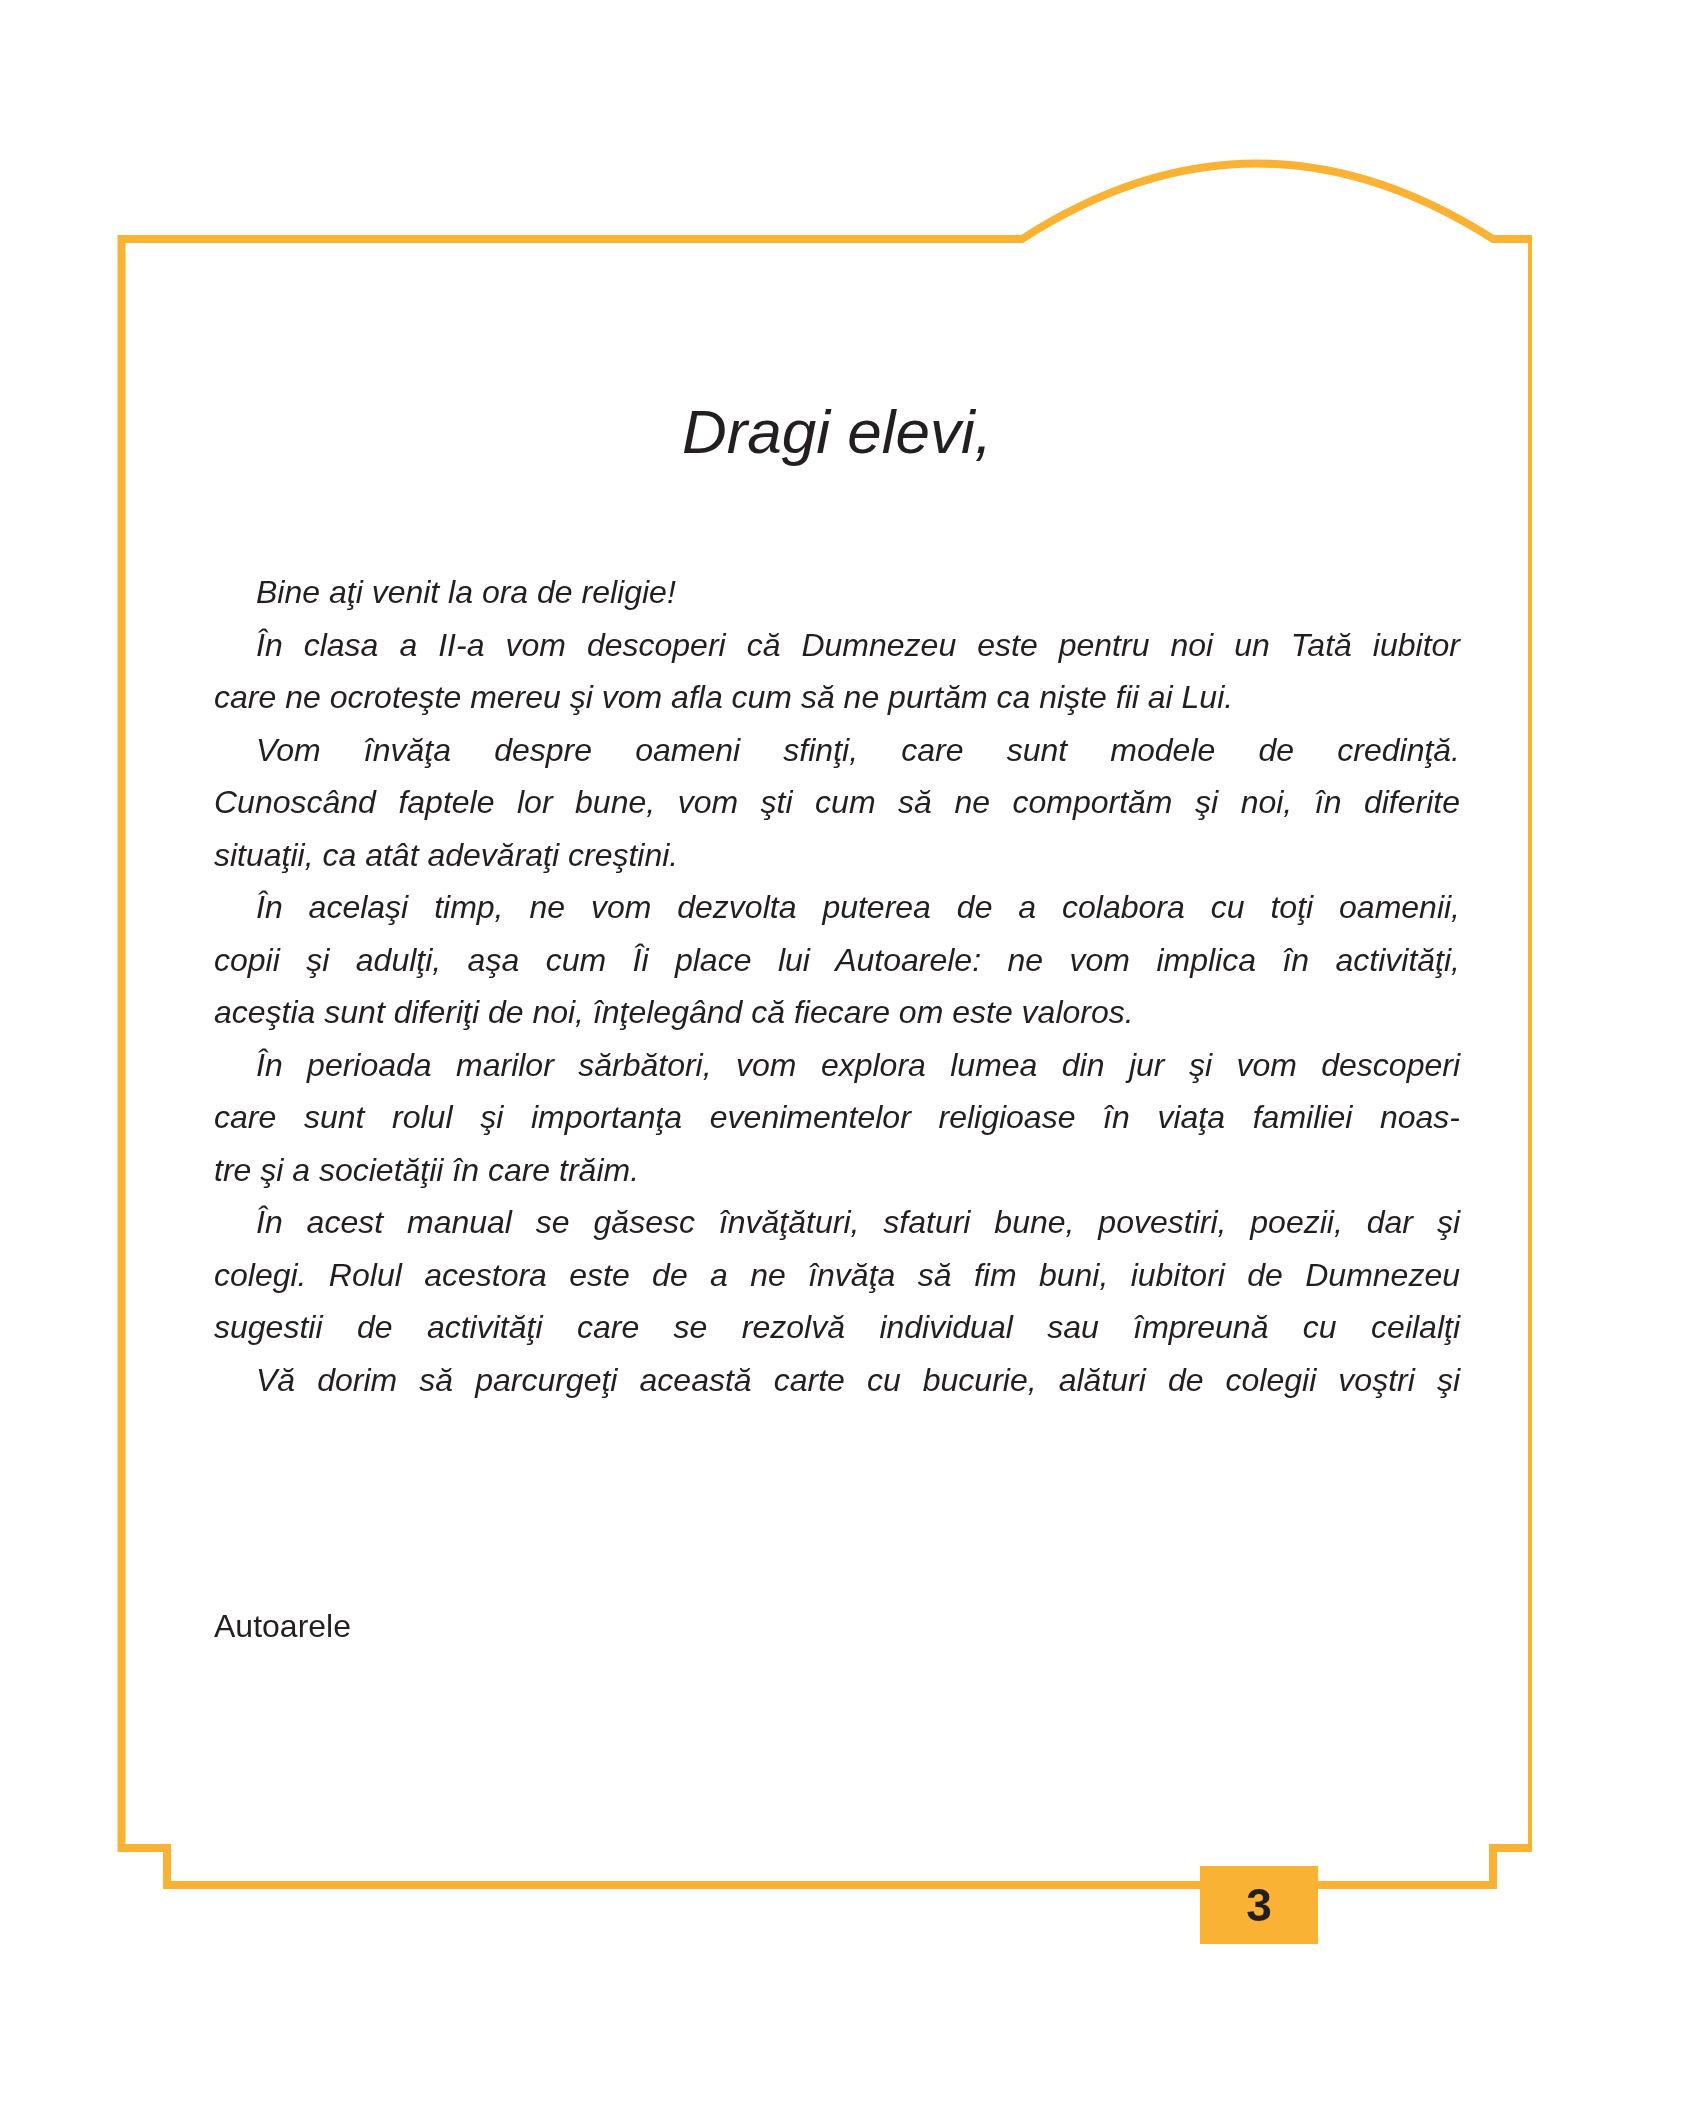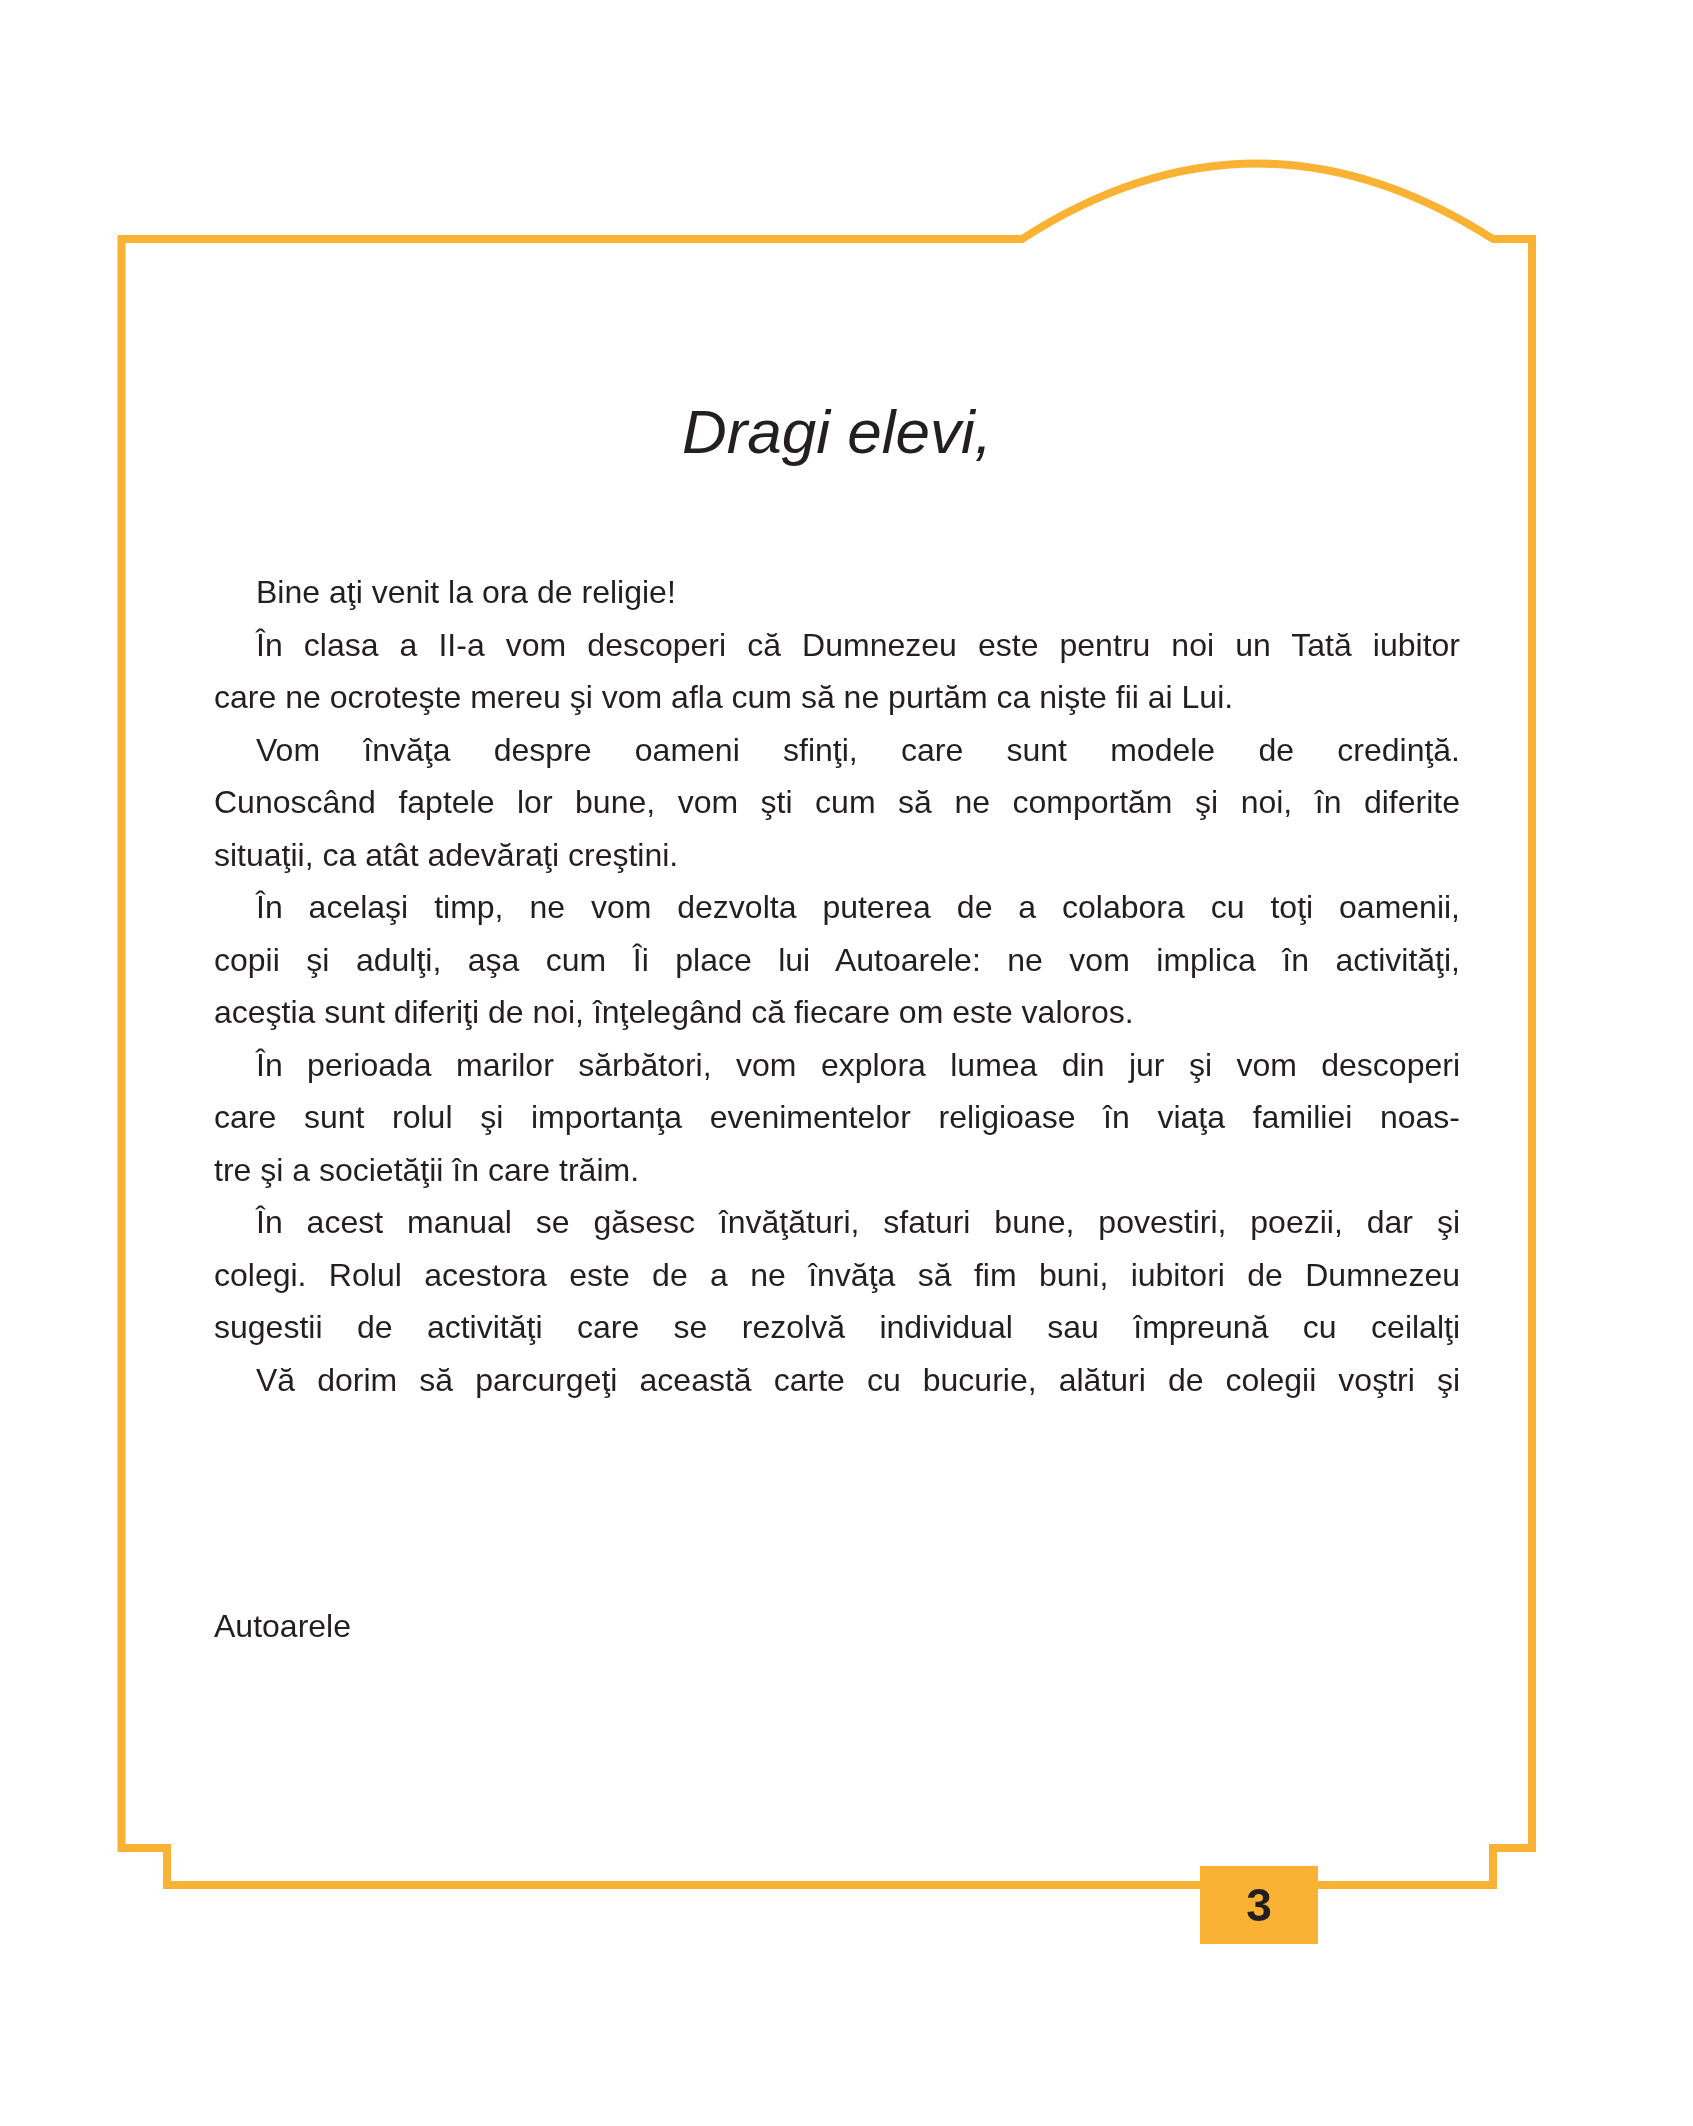--- a/index.html
+++ b/index.html
@@ -2,21 +2,21 @@
 <html style="--frame: #F9B233; --text: #231F20;"><head>
 <meta charset="utf-8">
 <style>
   :root{
     --frame:#F9B233;
     --text:#231F20;
   }
   html,body{margin:0;padding:0;background:#ffffff;}
   .page{
     position:relative;
-    width:1693px;
+    width:1532px;
     height:2126px;
     background:#ffffff;
     overflow:hidden;
     font-family:"Liberation Sans", sans-serif;
     color:var(--text);
   }
   .frame-svg{
     position:absolute;
     left:0;top:0;
     width:1693px;height:2126px;
@@ -46,20 +46,21 @@
     width:1246px;
     font-size:32px;
     line-height:52.5px;
     color:var(--text);
   }
   .line{
     height:52.5px;
     text-align:justify;
     text-align-last:justify;
     white-space:normal;
+    font-style:italic;
   }
   .line.indent{ text-indent:42px; }
   .line.end{ text-align-last:left; }
   .signature{
     position:absolute;
     left:214px;
     top:1600px;
     width:1246px;
     text-align:left;
     font-size:32px;

